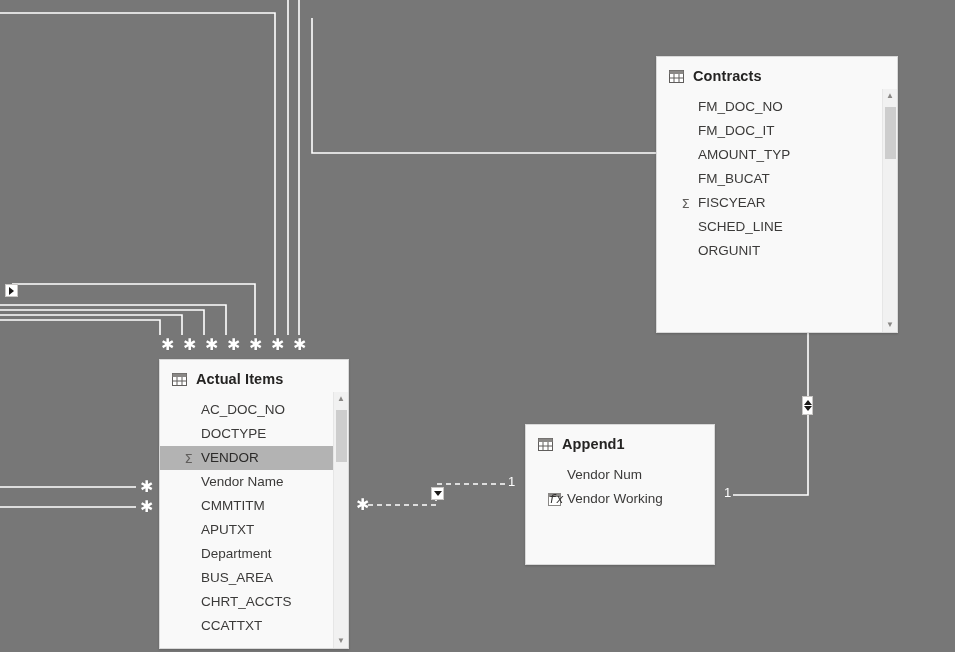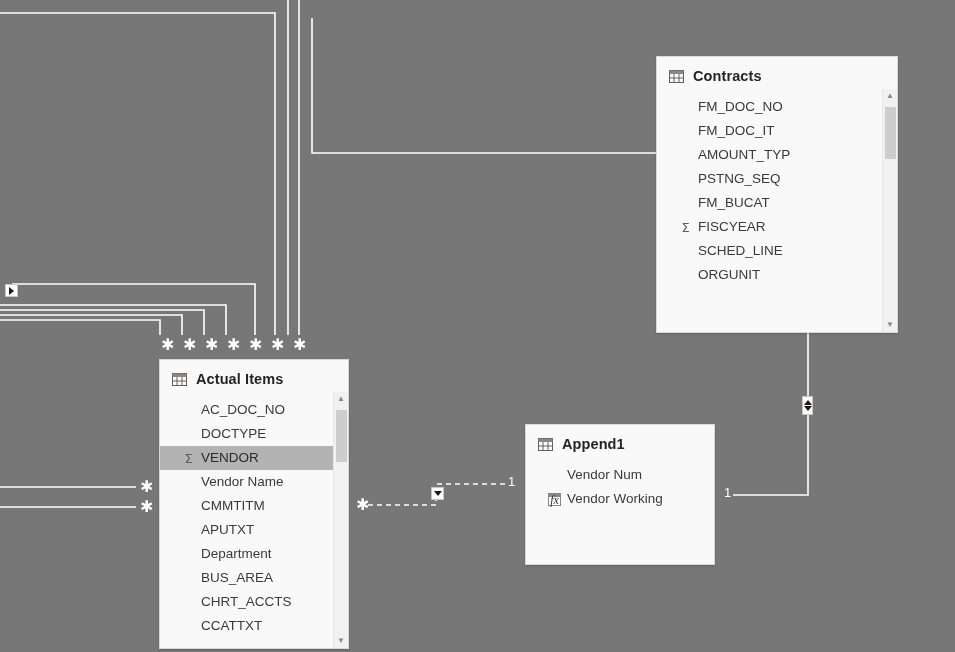--- a/index.html
+++ b/index.html
@@ -58,21 +58,21 @@
   .fxbox{
     width:13px;height:13px;border:1px solid #8a8886;background:#fff;
     position:relative;box-sizing:border-box;
   }
   .fxbox::before{
     content:"";position:absolute;left:0;top:0;right:0;height:3px;background:#8a8886;
   }
   .fxbox i{
     position:absolute;left:0;right:0;bottom:0px;text-align:center;
     font-style:italic;font-size:12px;line-height:9px;color:#323130;
-    font-family:Liberation Serif, serif;
+    font-family:Liberation Mono, monospace;
   }
 
   
   .vsb{
     position:absolute;right:0;top:0;width:15px;bottom:0;
     background:#f1f1f1;border-left:1px solid #e6e6e6;box-sizing:border-box;
   }
   .vsb .arr{
     position:absolute;left:0;right:0;height:14px;
     display:flex;align-items:center;justify-content:center;
@@ -185,21 +185,20 @@
         <line x1="5" y1="4" x2="5" y2="12.5" stroke="#605e5c"></line>
         <line x1="10" y1="4" x2="10" y2="12.5" stroke="#605e5c"></line>
         <line x1="0.5" y1="8" x2="14.5" y2="8" stroke="#605e5c"></line>
       </svg>
       <span class="tbl-title">Contracts</span>
     </div>
     <div class="fieldlist">
       <div class="field"><span>FM_DOC_NO</span></div>
       <div class="field"><span>FM_DOC_IT</span></div>
       <div class="field"><span>AMOUNT_TYP</span></div>
-      <div class="field"><span>PSTNG_SEQ</span></div>
       <div class="field"><span>FM_BUCAT</span></div>
       <div class="field">
         <span class="gi">
             <span class="sigma">Σ</span>
           </span>
         <span>FISCYEAR</span>
       </div>
       <div class="field"><span>SCHED_LINE</span></div>
       <div class="field"><span>ORGUNIT</span></div>
     </div>

